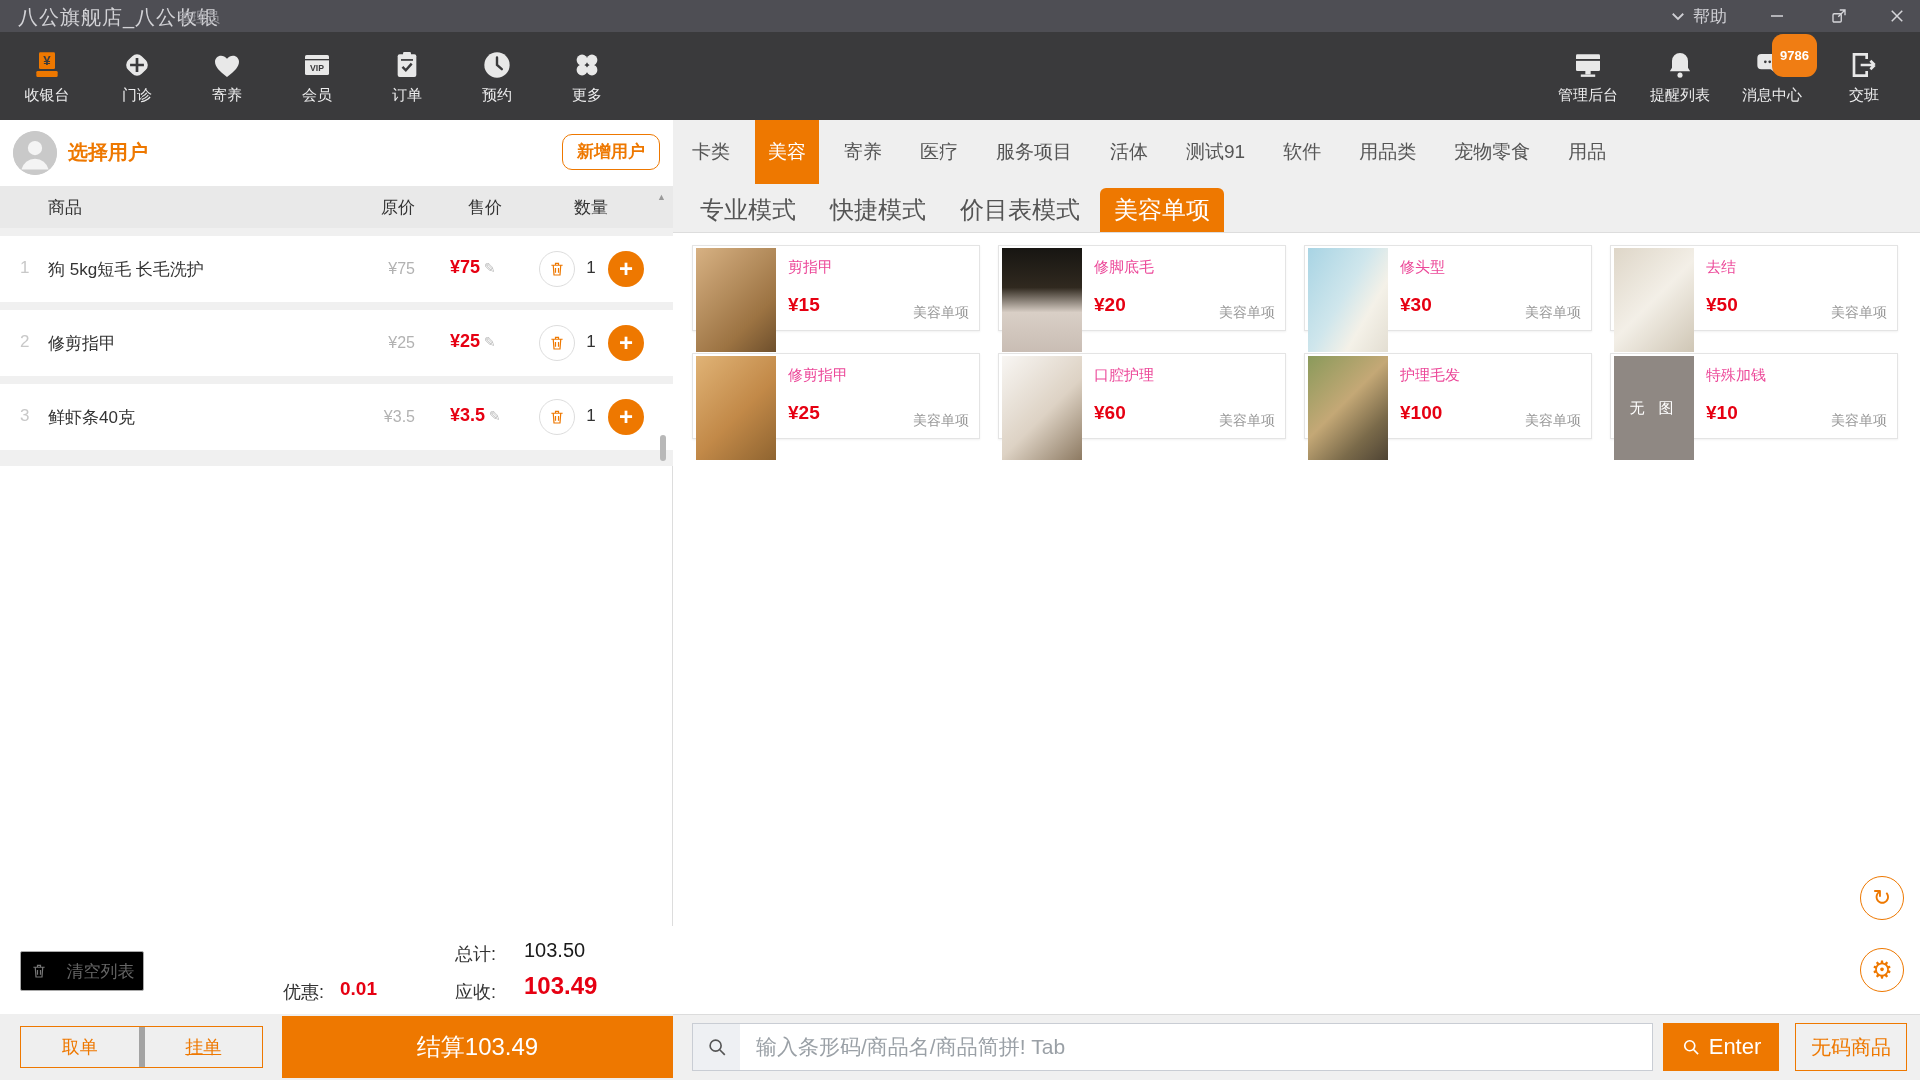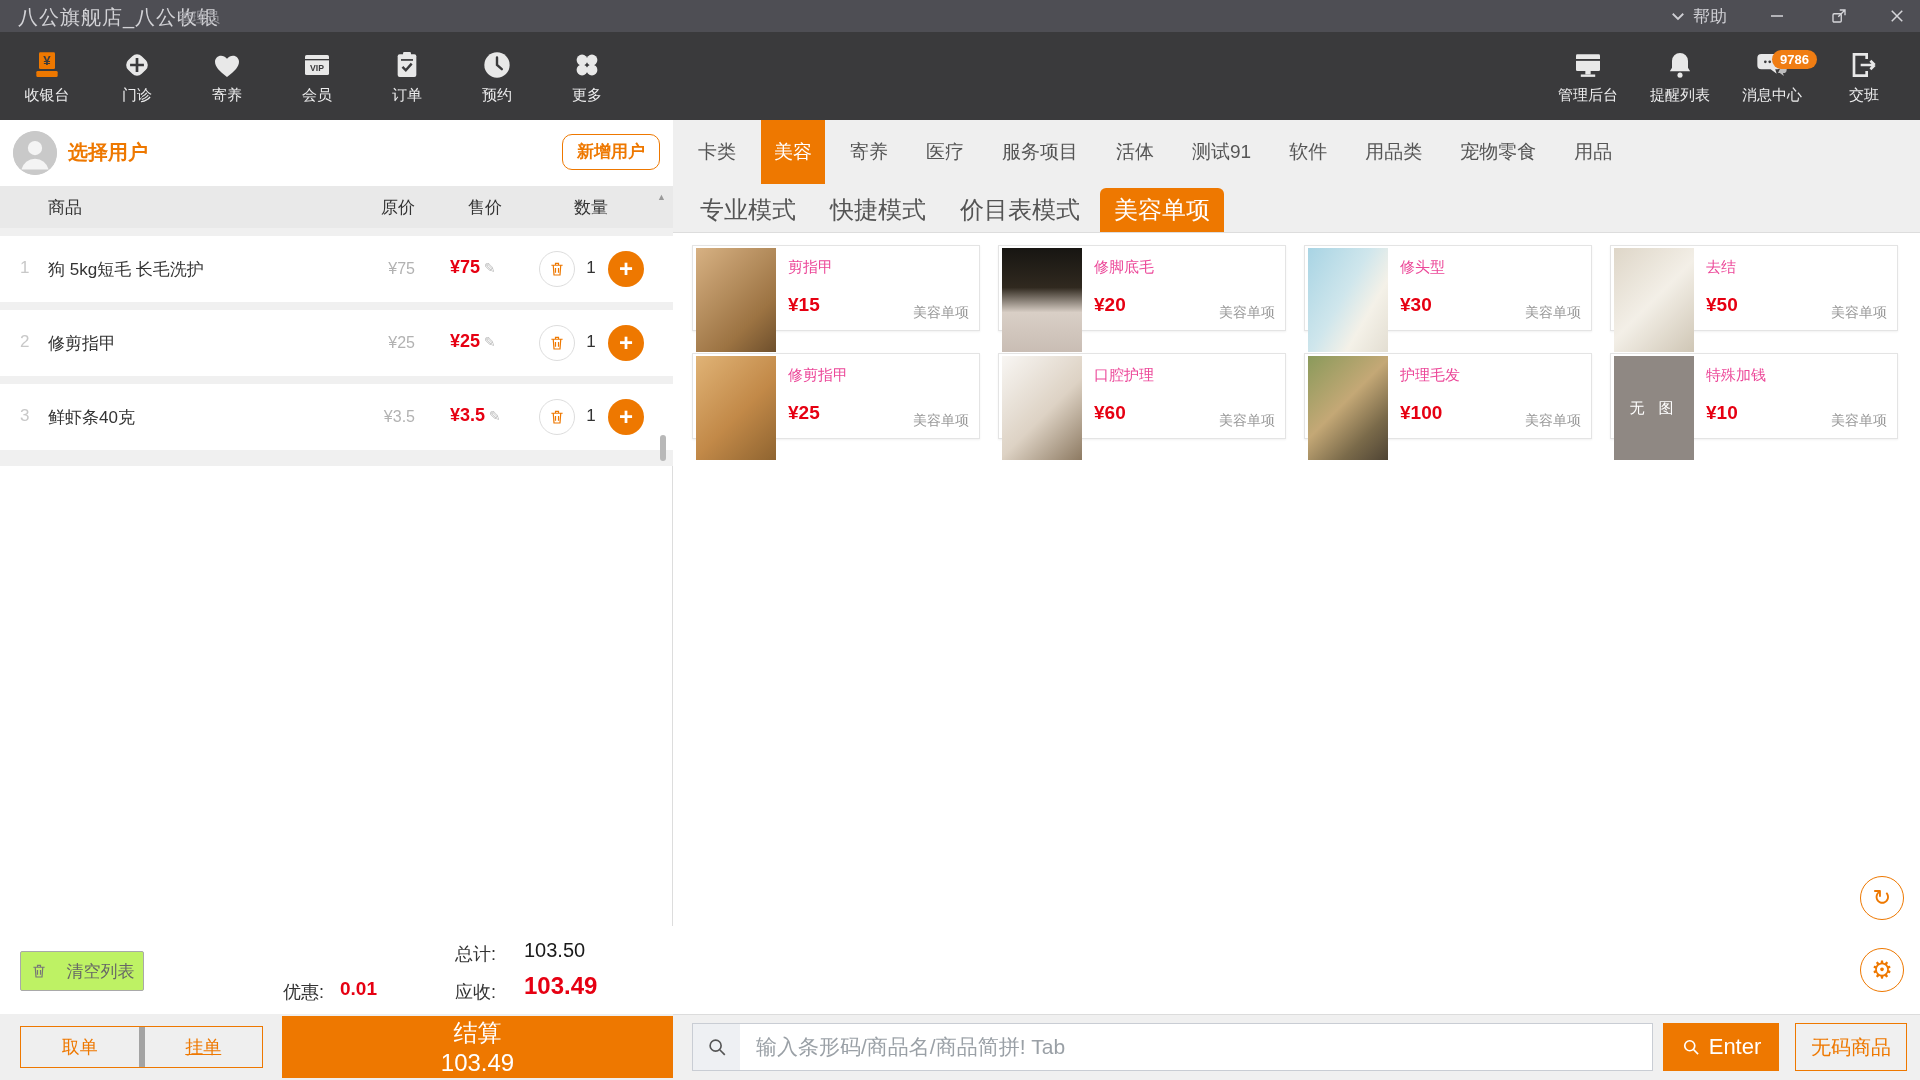--- a/index.html
+++ b/index.html
@@ -16,21 +16,21 @@
   .winbtn-min{right:128px;} .winbtn-restore{right:66px;} .winbtn-close{right:8px;}
 
   
   .toolbar{position:absolute;left:0;top:32px;width:1920px;height:88px;background:#3a3a3c;}
   .nav-left{position:absolute;left:2px;top:0;height:88px;display:flex;}
   .nav-right{position:absolute;right:10px;top:0;height:88px;display:flex;}
   .nav-item{position:relative;width:90px;height:88px;display:flex;flex-direction:column;align-items:center;justify-content:center;cursor:pointer;}
   .nav-right .nav-item{width:92px;}
   .nav-icon{width:34px;height:34px;display:flex;align-items:center;justify-content:center;}
   .nav-label{margin-top:4px;font-size:15px;color:#ededee;}
-  .nav-badge{position:absolute;top:18px;left:50%;margin-left:0px;background:#f07d13;color:#fff;font-size:13px;font-weight:bold;padding:2px 8px;border-radius:11px;line-height:15px;}
+  .nav-badge{position:absolute;top:2px;left:50%;margin-left:0px;background:#f07d13;color:#fff;font-size:13px;font-weight:bold;padding:14px 8px;border-radius:11px;line-height:15px;}
 
   
   .left-panel{position:absolute;left:0;top:120px;width:673px;height:960px;background:#fff;border-right:1px solid #ddd;box-sizing:border-box;}
   .user-row{position:absolute;left:0;top:0;width:673px;height:66px;background:#fff;}
   .avatar{position:absolute;left:13px;top:11px;width:44px;height:44px;border-radius:50%;overflow:hidden;background:#c9c9c9;}
   .select-user{position:absolute;left:68px;top:19px;font-size:20px;font-weight:bold;color:#ee7800;}
   .add-user-btn{position:absolute;right:13px;top:14px;height:36px;line-height:34px;padding:0 14px;border:1px solid #ee7800;border-radius:10px;color:#ee7800;font-size:17px;font-weight:bold;background:#fff;cursor:pointer;box-sizing:border-box;}
 
   .cart-header{position:absolute;left:0;top:66px;width:673px;height:42px;background:#e9e9e9;font-size:17px;color:#333;}
   .cart-header span{position:absolute;top:10px;}
@@ -45,38 +45,38 @@
   .row-sale b{color:#e60012;font-size:18px;}
   .pencil{color:#bbb;font-size:14px;margin-left:4px;cursor:pointer;}
   .row-trash{position:absolute;left:539px;top:15px;width:36px;height:36px;border:1px solid #ddd;border-radius:50%;display:flex;align-items:center;justify-content:center;color:#ee7800;cursor:pointer;box-sizing:border-box;background:#fff;}
   .row-qty{position:absolute;left:581px;top:22px;width:20px;text-align:center;font-size:17px;color:#333;}
   .row-plus{position:absolute;left:608px;top:15px;width:36px;height:36px;border-radius:50%;background:#ee7800;color:#fff;font-size:24px;font-weight:bold;display:flex;align-items:center;justify-content:center;cursor:pointer;line-height:1;}
 
   .scroll-up{position:absolute;left:657px;top:72px;font-size:9px;color:#999;cursor:pointer;}
   .scroll-thumb{position:absolute;left:660px;top:315px;width:6px;height:26px;background:#b8b8b8;border-radius:3px;cursor:pointer;}
 
   .totals{position:absolute;left:0;top:806px;width:673px;height:88px;background:#fff;}
-  .clear-list-btn{position:absolute;left:20px;top:25px;width:124px;height:40px;border:1px solid #a9a9a9;border-radius:2px;background:#bef264;color:#666;font-size:17px;display:flex;align-items:center;justify-content:center;gap:19px;cursor:pointer;box-sizing:border-box;}
+  .clear-list-btn{position:absolute;left:20px;top:25px;width:124px;height:40px;border:1px solid #a9a9a9;border-radius:2px;background:#000000;color:#666;font-size:17px;display:flex;align-items:center;justify-content:center;gap:19px;cursor:pointer;box-sizing:border-box;}
   .lbl{font-size:18px;color:#333;}
   .total-label{position:absolute;left:455px;top:16px;}
   .total-value{position:absolute;left:524px;top:13px;font-size:20px;font-weight:normal;color:#1a1a1a;}
   .discount-label{position:absolute;left:283px;top:54px;}
   .discount-value{position:absolute;left:340px;top:52px;font-size:19px;font-weight:bold;color:#e60012;}
   .due-label{position:absolute;left:455px;top:54px;}
   .due-value{position:absolute;left:524px;top:46px;font-size:24px;font-weight:bold;color:#e60012;}
 
   .left-bottom{position:absolute;left:0;top:894px;width:673px;height:66px;background:#efefef;}
   .order-btns{position:absolute;left:20px;top:12px;width:243px;height:42px;border:1px solid #ee7800;display:flex;box-sizing:border-box;background:transparent;}
   .order-btn{flex:1;display:flex;align-items:center;justify-content:center;font-size:18px;color:#ee7800;cursor:pointer;}
   .order-btn + .order-btn{border-left:6px solid #a3a3a3;text-decoration:underline;}
-  .checkout-btn{position:absolute;left:282px;top:2px;width:391px;height:62px;background:#ee7800;color:#fff;font-size:24px;display:flex;align-items:center;justify-content:center;cursor:pointer;flex-direction:column;}
+  .checkout-btn{position:absolute;left:282px;top:2px;width:391px;height:62px;background:#ee7800;color:#fff;font-size:24px;display:flex;align-items:center;justify-content:center;cursor:pointer;}
 
   
   .right-panel{position:absolute;left:673px;top:120px;width:1247px;height:960px;background:#fff;}
-  .cat-tabs{position:absolute;left:0;top:0;width:1247px;height:64px;background:#efefef;display:flex;align-items:stretch;padding-left:12px;box-sizing:border-box;gap:12px;}
+  .cat-tabs{position:absolute;left:0;top:0;width:1247px;height:64px;background:#efefef;display:flex;align-items:stretch;padding-left:6px;box-sizing:border-box;gap:12px;}
   .cat-tab{padding:0 13px;height:64px;line-height:64px;font-size:19px;color:#555;cursor:pointer;white-space:nowrap;}
   .cat-tab.active{background:#ee7800;color:#fff;}
 
   .mode-tabs{position:absolute;left:0;top:64px;width:1247px;height:49px;background:#efefef;border-bottom:1px solid #ddd;display:flex;align-items:flex-end;padding-left:13px;box-sizing:border-box;gap:6px;}
   .mode-tab{padding:0 14px;height:44px;line-height:44px;font-size:24px;color:#555;cursor:pointer;white-space:nowrap;text-align:center;}
   .mode-tab.active{background:#ee7800;color:#fff;border-radius:6px 6px 0 0;}
 
   .cards{position:absolute;left:19px;top:125px;width:1228px;display:flex;flex-wrap:wrap;}
   .card{position:relative;width:288px;height:86px;background:#fff;border:1px solid #e4e4e4;box-shadow:0 1px 2px rgba(0,0,0,.06);margin:0 18px 22px 0;cursor:pointer;box-sizing:border-box;}
   .pimg{position:absolute;left:3px;top:2px;width:80px;height:104px;}

